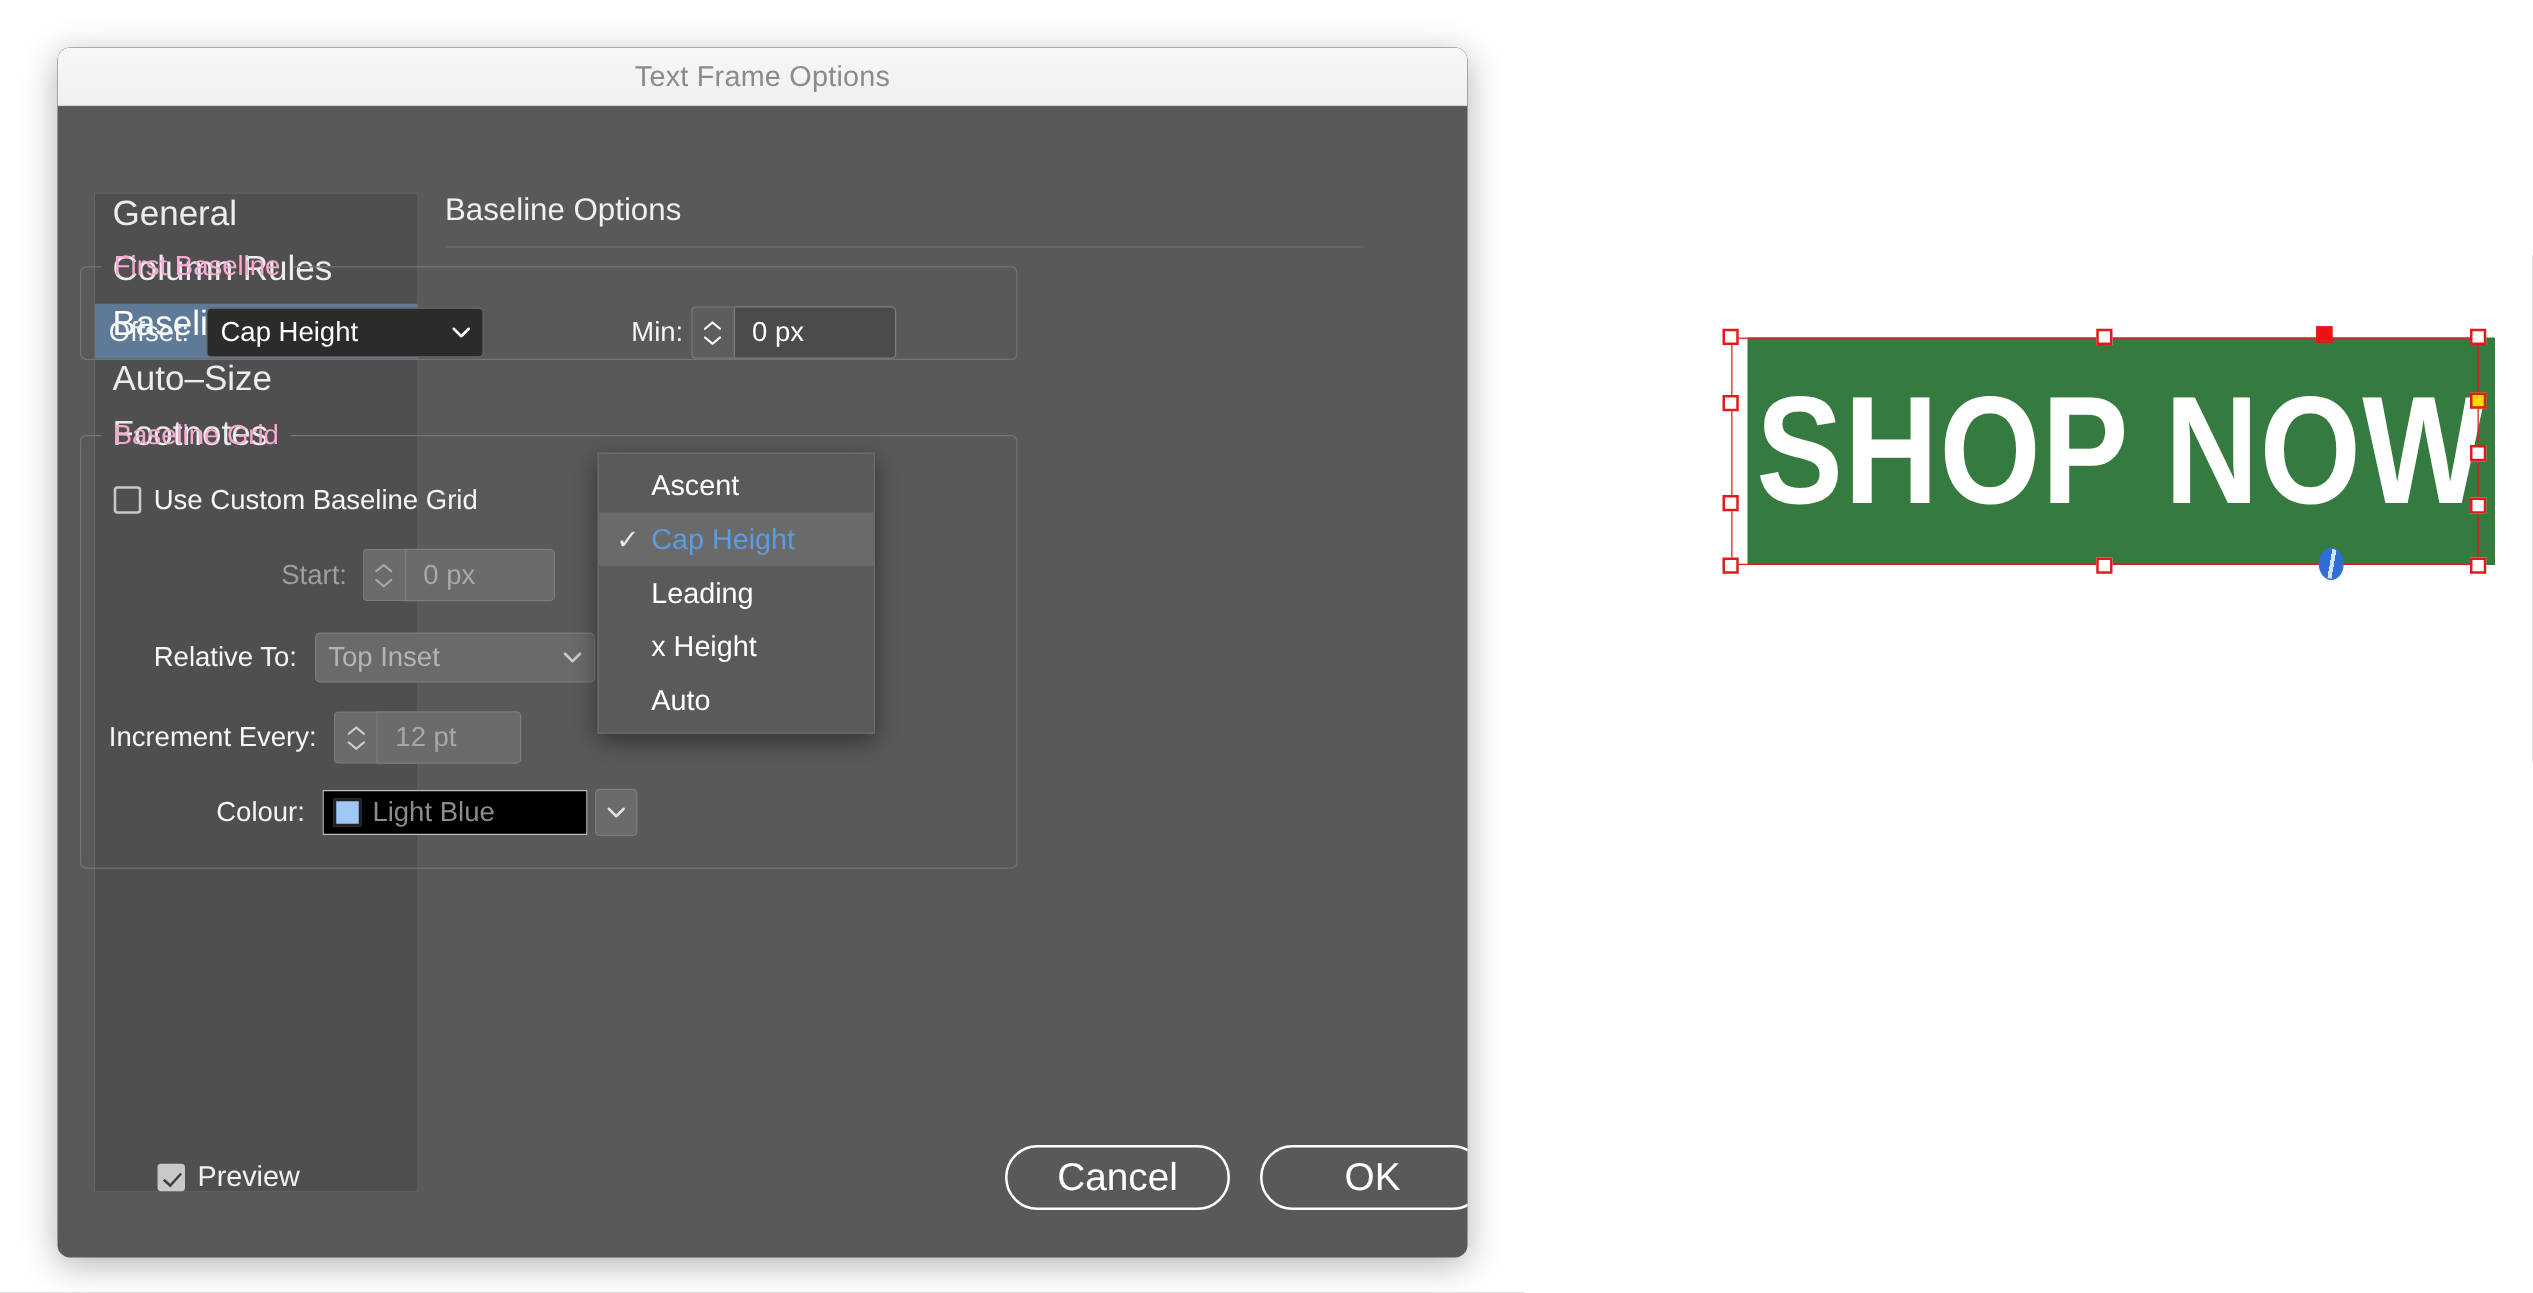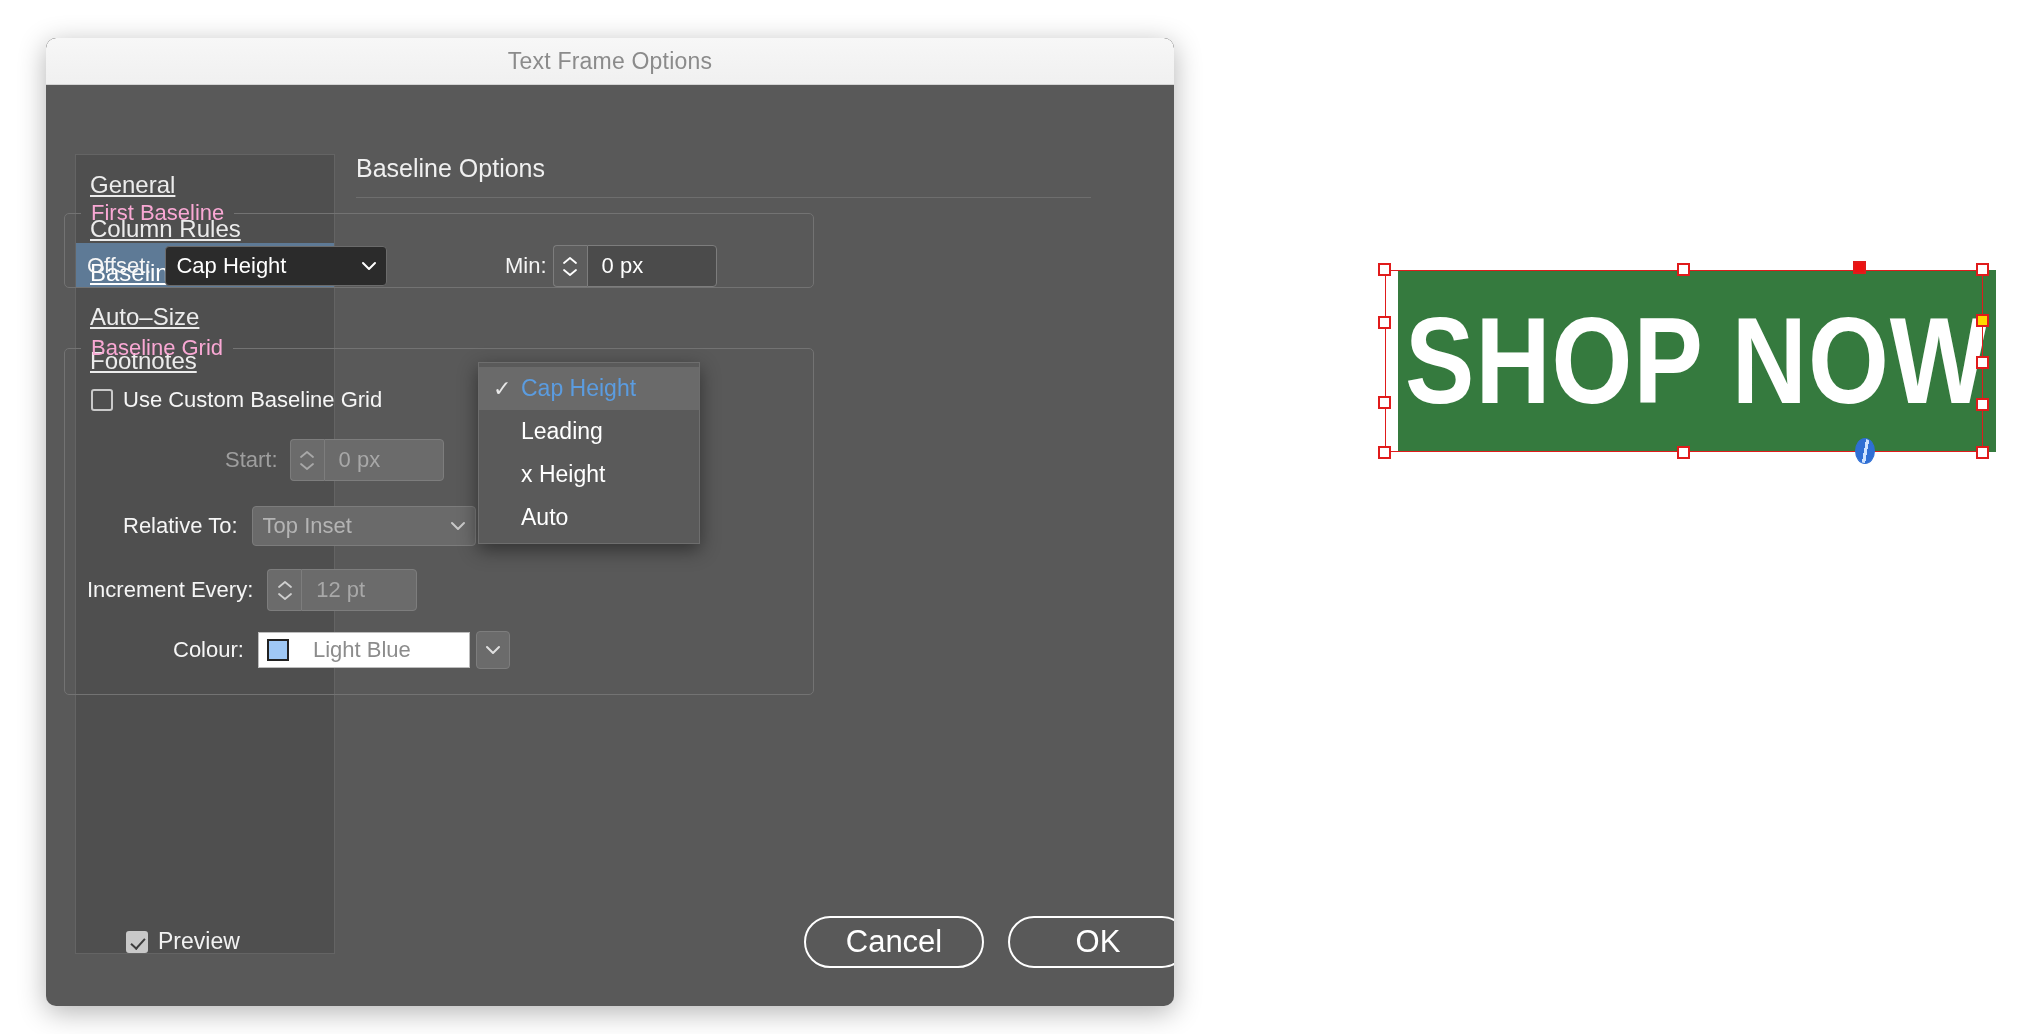--- a/index.html
+++ b/index.html
@@ -34,23 +34,23 @@
   .dialog-body { position: relative; height: calc(100% - 47px); }
 
   
   .sidebar {
     position: absolute; left: 29px; top: 69px;
     width: 260px; height: 800px;
     background: #4f4f4f;
     border: 1px solid #646464;
   }
   .side-item {
-    height: 44px; display: flex; align-items: flex-end;
+    height: 44px; display: flex; align-items: flex-start;
     padding-left: 14px;
-    font-size: 24px; color: #ececec; text-decoration: underline;
+    font-size: 28px; color: #ececec;
   }
   .side-item.selected { background: #5e7a96; color:#ffffff; }
 
   
   .panel { position: absolute; left: 310px; top: 69px; right: 30px; }
   .panel-title { font-size: 25px; color:#f0f0f0; margin-bottom: 14px; }
   .panel-rule { height:1px; background:#6e6e6e; width: 735px; }
 
   
   fieldset.group {
@@ -104,22 +104,22 @@
     background:#c9c9c9; position:relative;
   }
   .cbox.checked::after {
     content:""; position:absolute; left:6px; top:2px;
     width:6px; height:12px; border:solid #3d3d3d; border-width:0 2.5px 2.5px 0;
     transform: rotate(42deg);
   }
 
   
   .swatchbox {
-    height: 36px; background:#ffffff; display:flex; align-items:center;
-    padding-left: 8px; color:#8c8c8c; font-size: 22px; gap: 24px;
+    height: 36px; background:#000000; display:flex; align-items:center;
+    padding-left: 8px; color:#8c8c8c; font-size: 22px; gap: 9px;
     border: 1px solid #bdbdbd;
   }
   .swatch { width: 22px; height: 22px; border: 2px solid #222; }
   .swatch-arrow {
     width: 34px; height: 38px; background:#6b6b6b; border:1px solid #7d7d7d;
     border-radius:4px; display:flex; align-items:center; justify-content:center;
     margin-left: 6px;
   }
 
   
@@ -314,20 +314,23 @@
           </div>
           <div class="swatch-arrow">
             <svg width="18" height="18" viewBox="0 0 18 18">
                 <path d="M3 6l6 6 6-6" stroke="#e0e0e0" stroke-width="2" fill="none" stroke-linecap="round" stroke-linejoin="round"></path>
               </svg>
           </div>
         </div>
       </fieldset>
 
       <div class="dropdown">
+        <div class="dd-item">
+          <span>Ascent</span>
+        </div>
         <div class="dd-item active">
           <span class="dd-check">✓</span>
           <span>Cap Height</span>
         </div>
         <div class="dd-item">
           <span>Leading</span>
         </div>
         <div class="dd-item">
           <span>x Height</span>
         </div>

